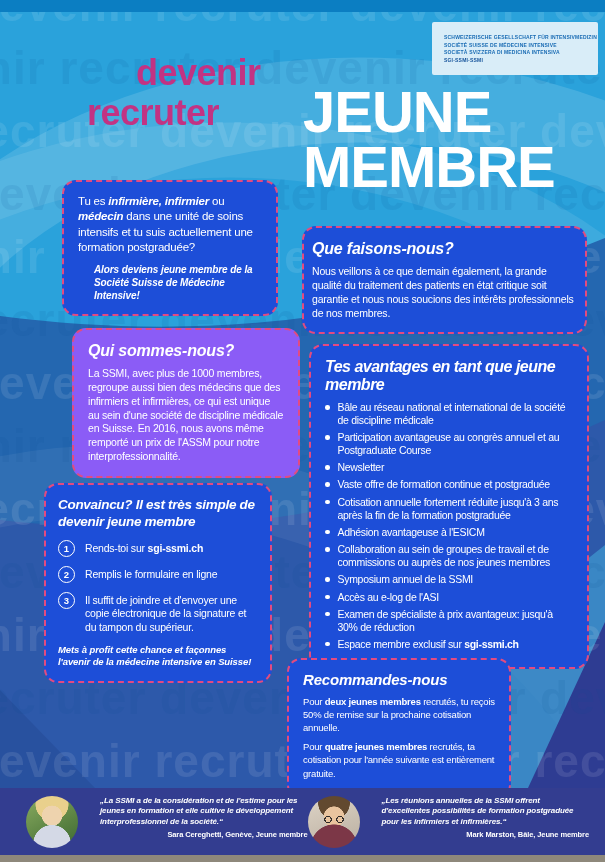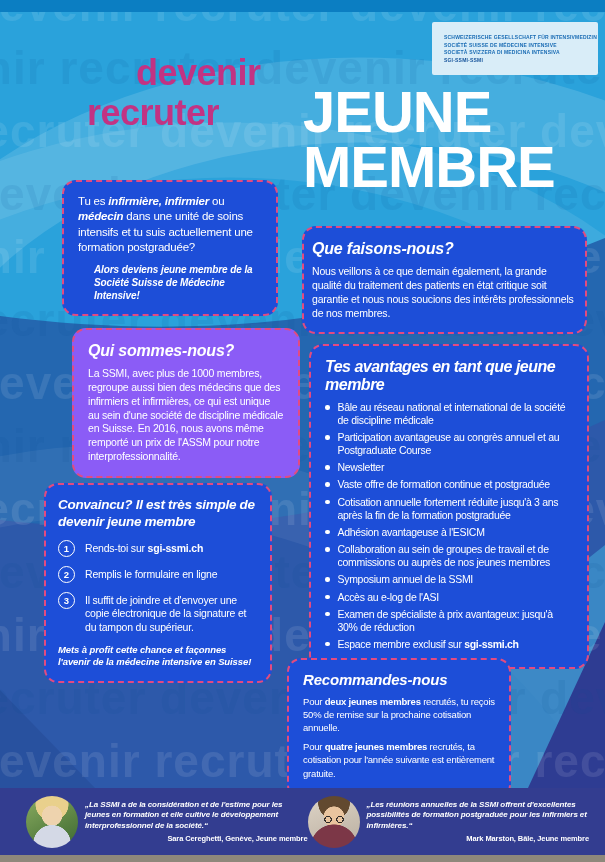--- a/index.html
+++ b/index.html
@@ -59,21 +59,21 @@
   .step-text { font-size:10.5px; line-height:1.3; letter-spacing:-0.2px; padding-top:2px; }
   .join-outro { font-size:9.5px; font-style:italic; font-weight:bold; line-height:1.35; margin-top:8px; letter-spacing:-0.1px; }
 
   .recommend-box { left:287px; top:658px; width:224px; padding:11px 14px; }
   .recommend-box h2 { font-size:15px; }
   .recommend-box p { font-size:9.5px; line-height:1.38; letter-spacing:-0.2px; margin-bottom:6px; }
 
   
   .band { position:absolute; left:0; top:788px; width:605px; height:67px; background:#333d90; z-index:4;
           display:flex; align-items:center; padding:0 16px 0 26px; }
-  .t-group { display:flex; gap:7px; align-items:center; width:50%; }
+  .t-group { display:flex; gap:22px; width:50%; }
   .photo { width:52px; height:52px; border-radius:50%; flex:none; position:relative; overflow:hidden; }
   .photo-sara { background:
       radial-gradient(circle at 50% 92%, #d4d9e6 0 34%, rgba(0,0,0,0) 35%),
       radial-gradient(circle at 50% 38%, #eed3ae 0 24%, rgba(0,0,0,0) 25%),
       radial-gradient(circle at 50% 16%, #e9d08c 0 32%, rgba(0,0,0,0) 33%),
       linear-gradient(150deg, #8aab60, #567f40 65%, #3e6a33); }
   .photo-mark { background:
       radial-gradient(circle at 50% 100%, #7c3747 0 40%, rgba(0,0,0,0) 41%),
       radial-gradient(circle at 50% 40%, #e9c49e 0 25%, rgba(0,0,0,0) 26%),
       radial-gradient(circle at 50% 14%, #62492f 0 30%, rgba(0,0,0,0) 31%),

